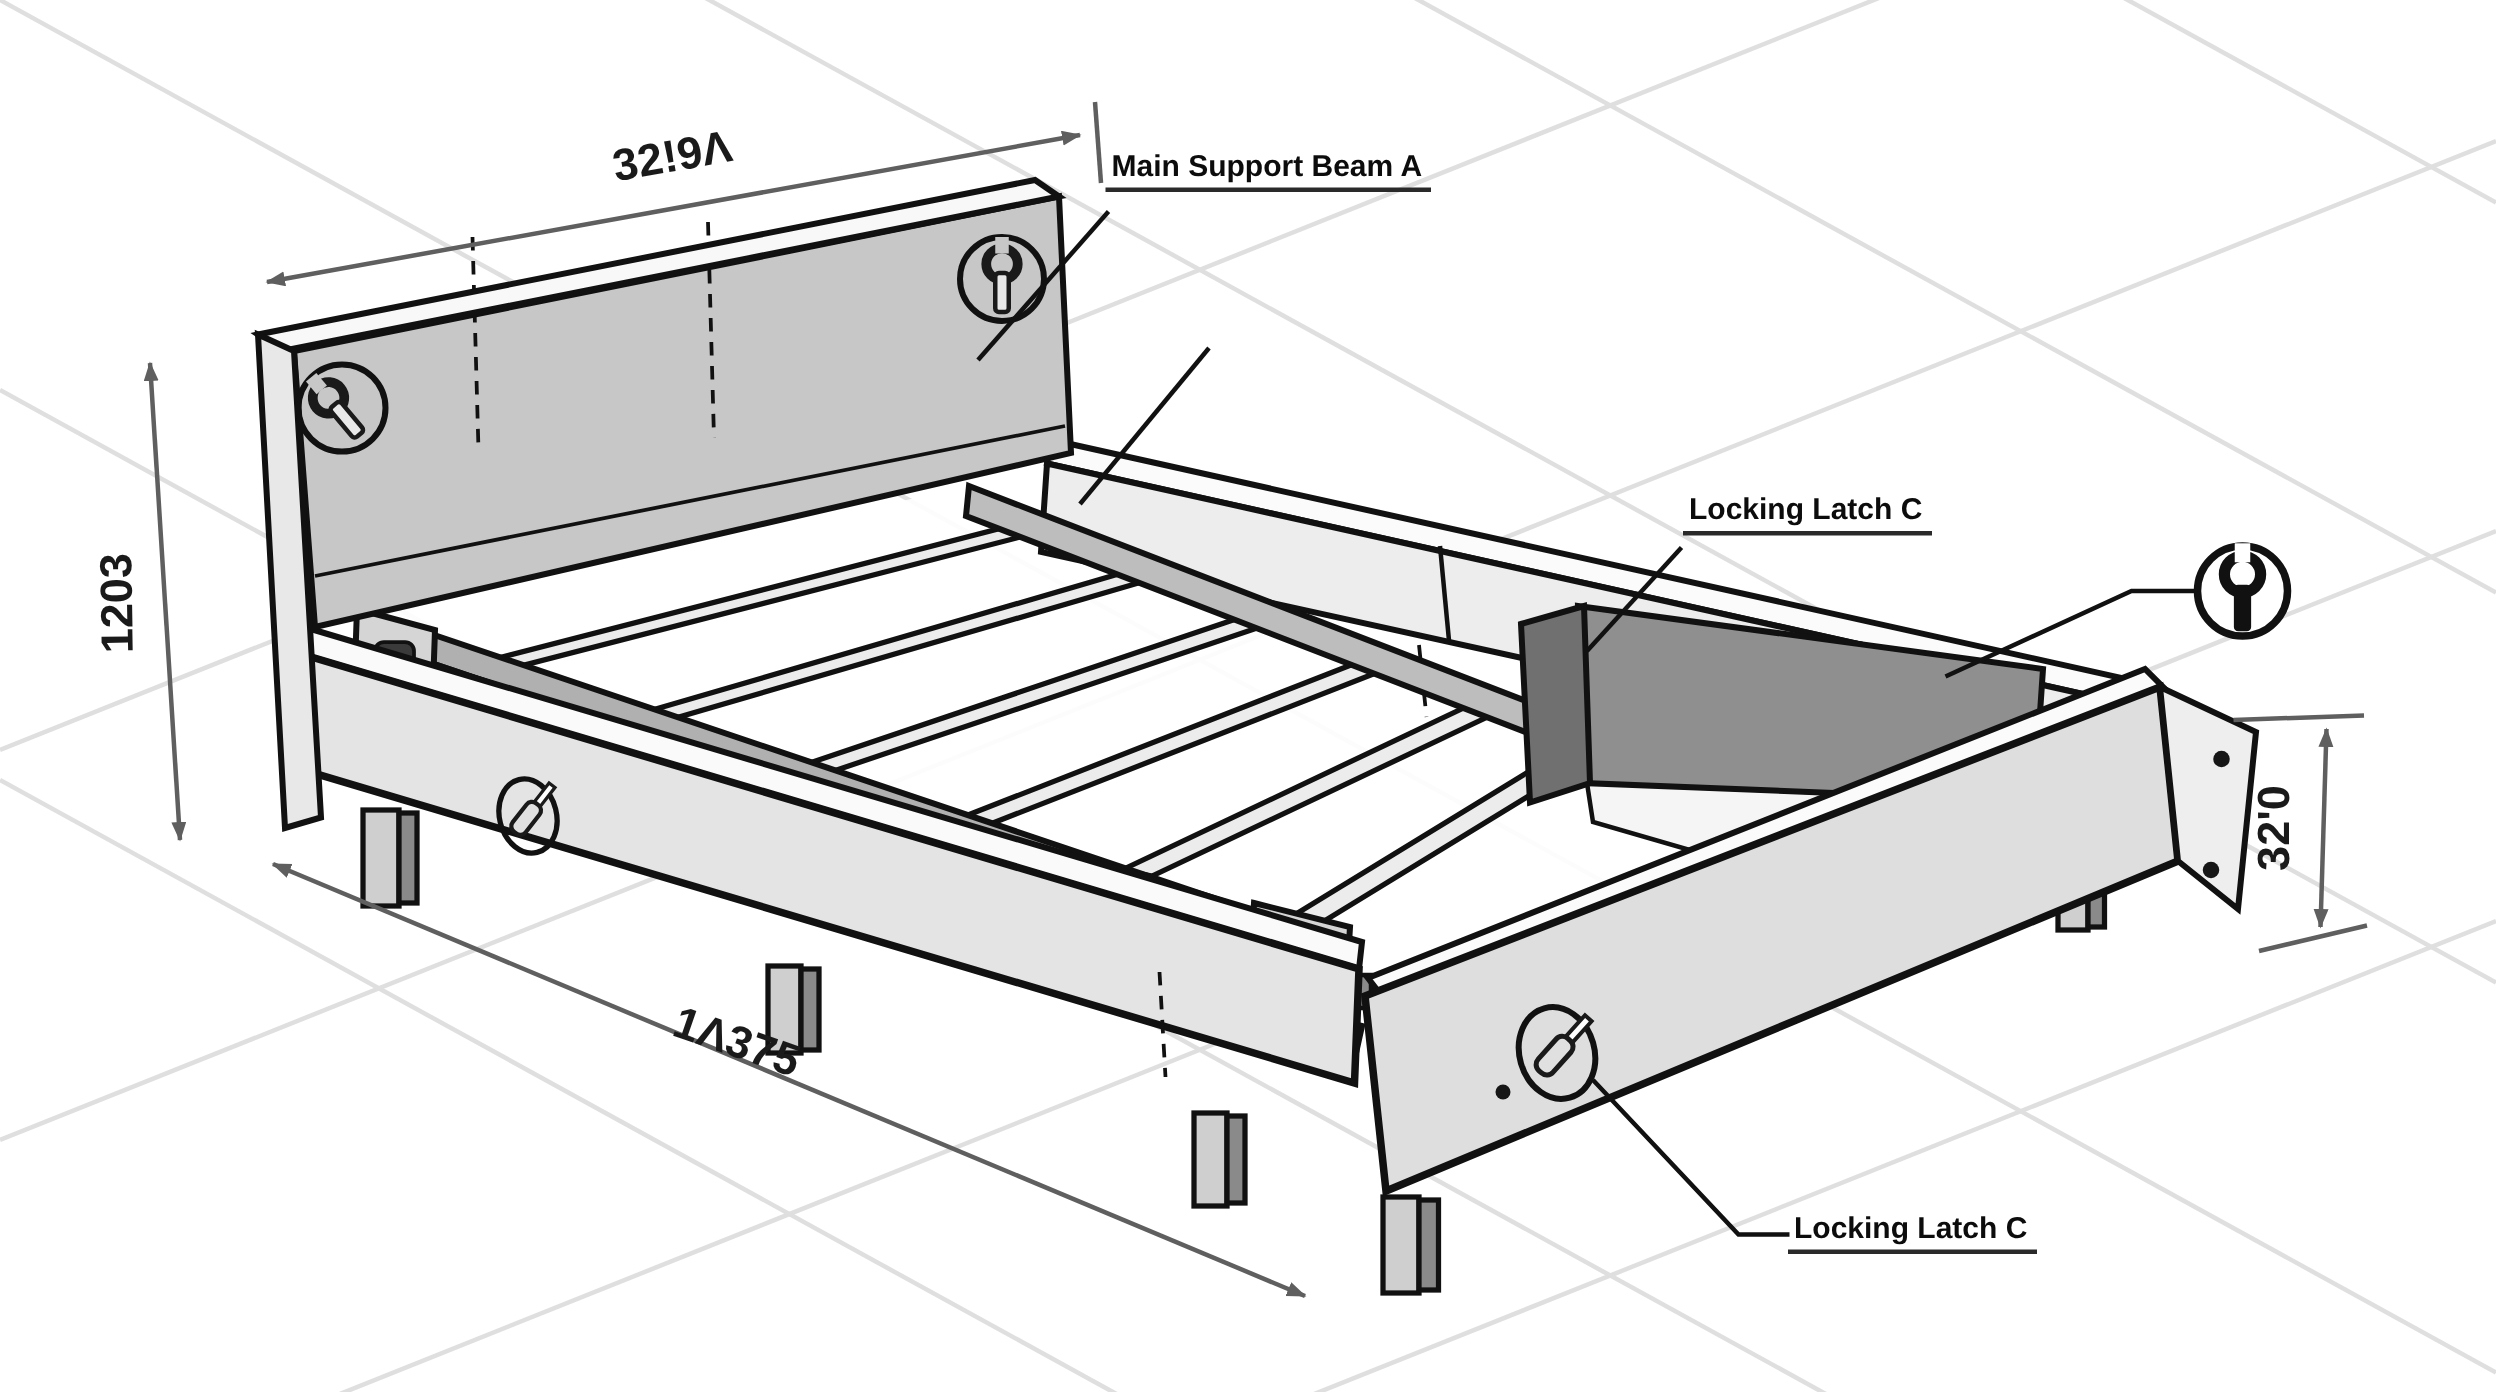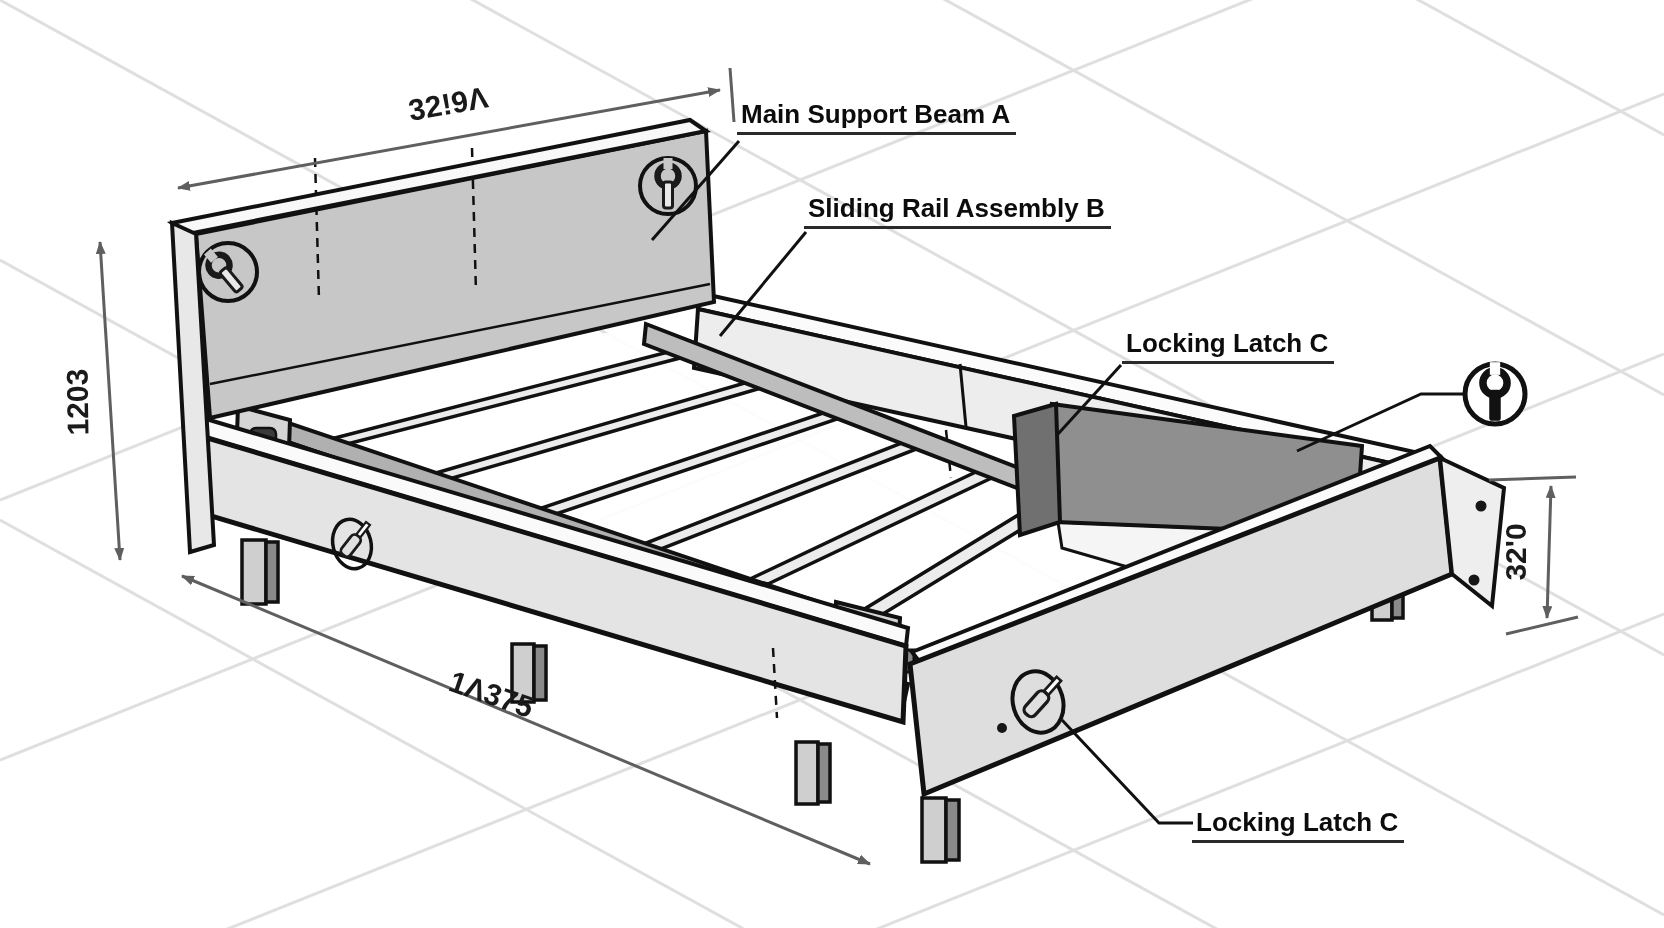--- a/index.html
+++ b/index.html
@@ -4,21 +4,21 @@
 <style>
   html,body{margin:0;padding:0;background:#ffffff;}
   .stage{
     position:relative;width:1664px;height:928px;overflow:hidden;background:#ffffff;
     font-family:"Liberation Sans",sans-serif;
   }
   .stage svg{position:absolute;left:0;top:0;}
   .part-label{
     position:absolute;
     font-family:"Liberation Sans",sans-serif;
-    font-size:26px;font-weight:700;color:#0c0c0c;
+    font-size:20px;font-weight:700;color:#0c0c0c;
     border-bottom:3px solid #2a2a2a;
     padding:0 6px 3px 4px;
     white-space:nowrap;line-height:1.1;
   }
 </style>
 </head>
 <body>
 
 <div class="stage">
 
@@ -194,19 +194,18 @@
   <g stroke="#111111" stroke-width="3" fill="none">
     <line x1="739" y1="141" x2="652" y2="240"></line>
     <line x1="806" y1="232" x2="720" y2="336"></line>
     <line x1="1121" y1="365" x2="1058" y2="434"></line>
     <polyline points="1193,823 1159,823 1062,720"></polyline>
   </g>
 </svg>
 
 <div class="part-label" style="left:737px;top:100px">Main Support Beam A</div>
 
-<div class="part-label" style="left:804px;top:194px">Sliding Rail Assembly B</div>
 
 <div class="part-label" style="left:1122px;top:329px">Locking Latch C</div>
 
 <div class="part-label" style="left:1192px;top:808px">Locking Latch C</div>
 
 </div>
 
 </body></html>

